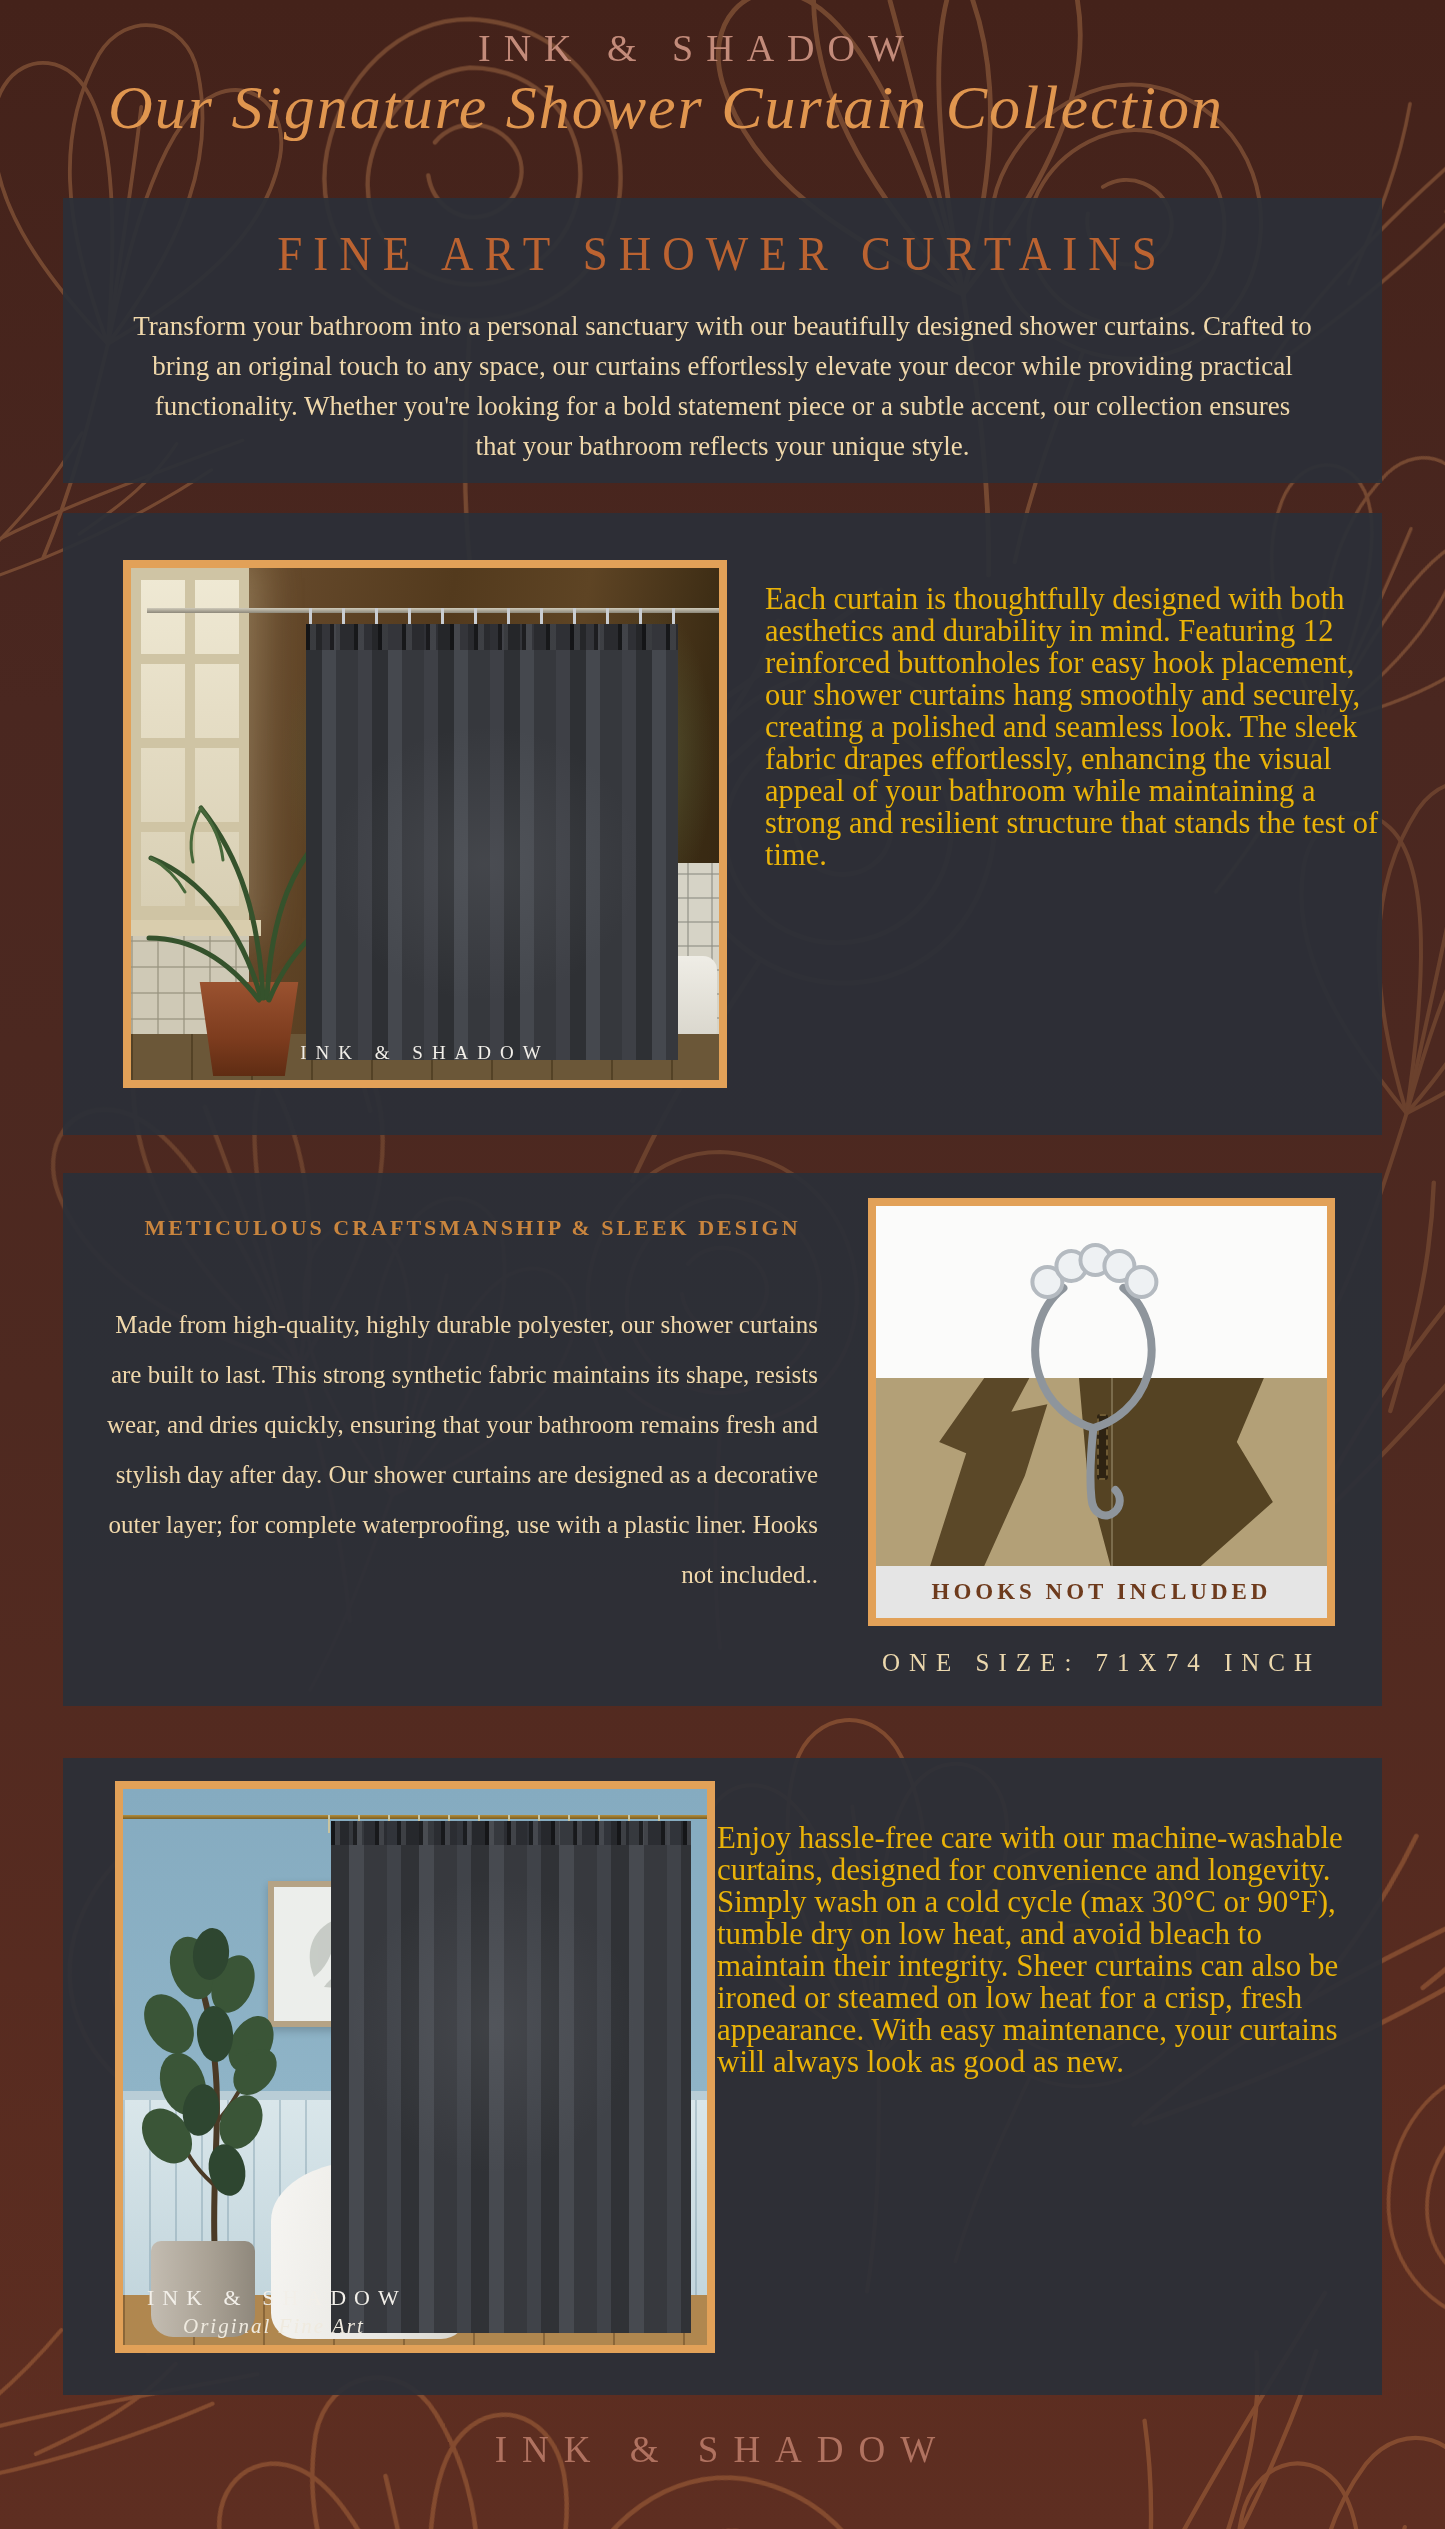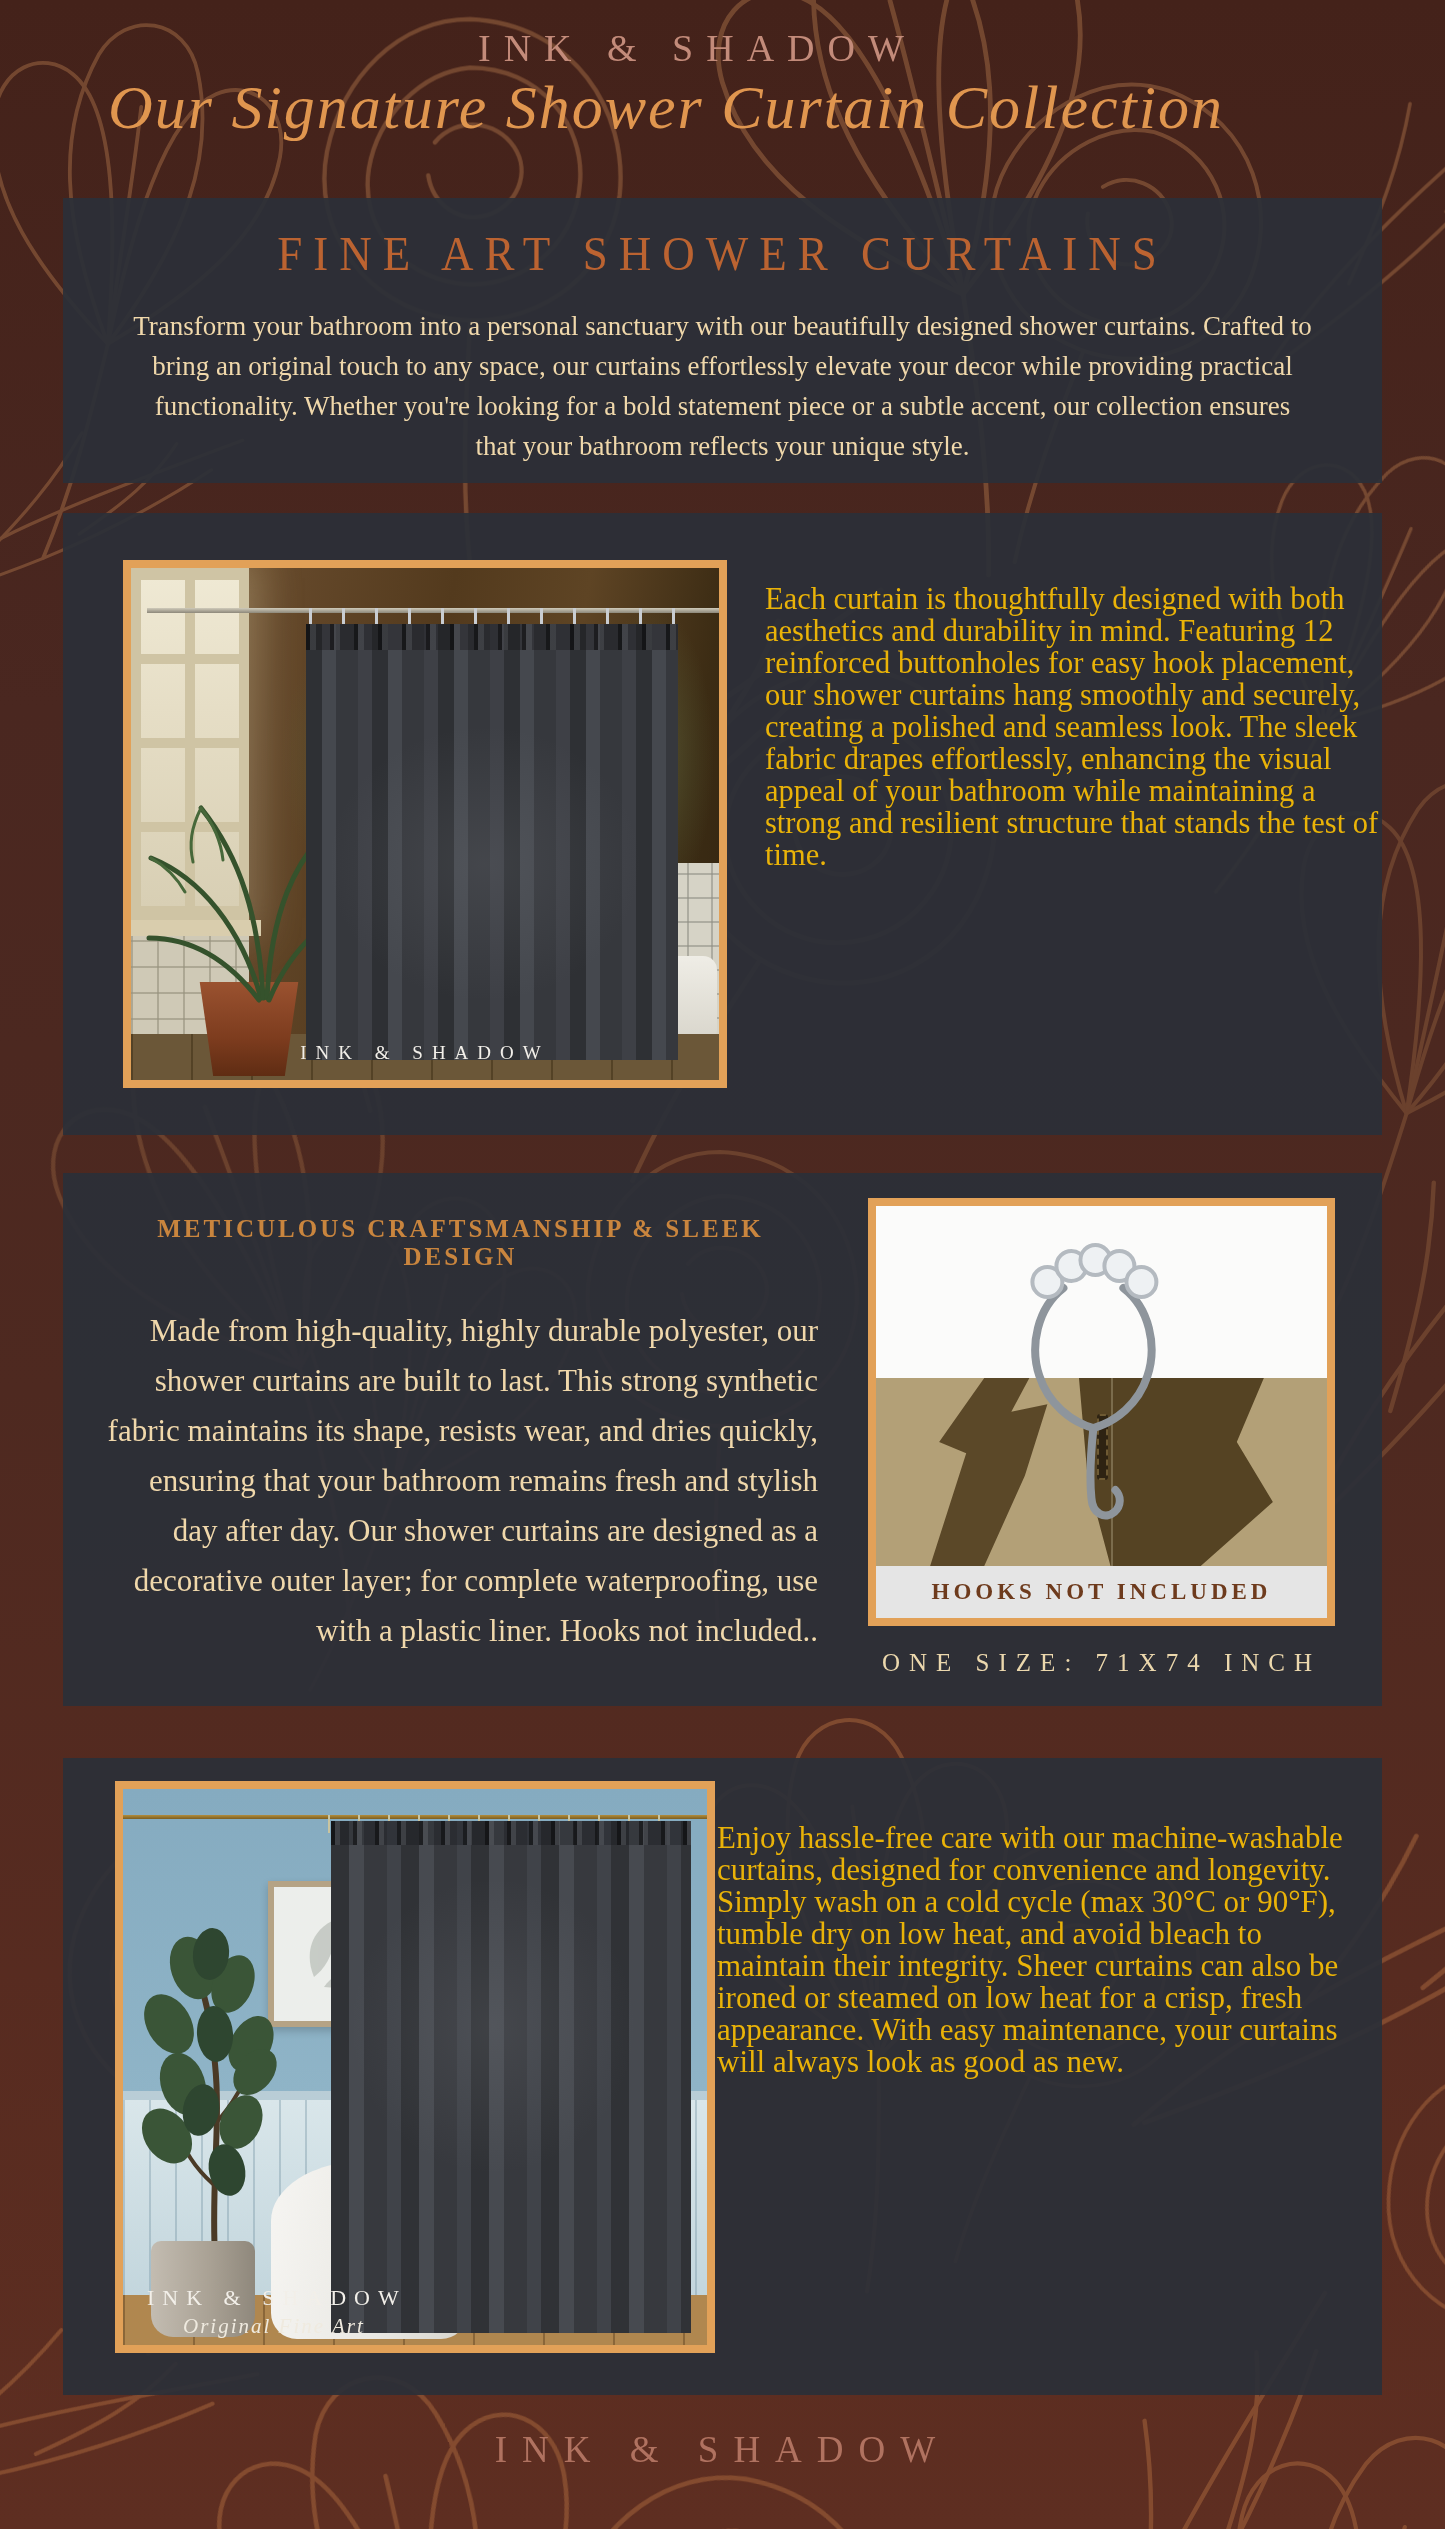--- a/index.html
+++ b/index.html
@@ -87,24 +87,24 @@
     clip-path:polygon(45% 0,86% 0,80% 34%,88% 66%,72% 100%,52% 100%,47% 55%);}
   .pb .seam{position:absolute; left:52%; top:172px; width:2px; height:188px; background:rgba(240,230,200,.25);}
   .pb .bhole{position:absolute; left:49%; top:208px; width:7px; height:62px; background:#2e2312;
     border:2px dashed #6e5a33; border-radius:3px;}
   .pb .cap{position:absolute; left:0; bottom:0; width:100%; height:52px; background:#e5e5e5;
     display:flex; align-items:center; justify-content:center;}
   .pb .cap span{color:#6e3b1d; font-weight:700; font-size:23px; letter-spacing:4px;}
   .hooksvg{position:absolute; left:50%; top:18px; transform:translateX(-53%); z-index:2;}
   .size-note{position:absolute; left:805px; top:476px; width:467px; text-align:center;
     font-size:25px; letter-spacing:9px; color:#ecd8ad; white-space:nowrap;}
-  .p3-head{position:absolute; left:40px; top:42px; width:715px; text-align:center;
-    font-size:25px; font-weight:700; letter-spacing:3px; color:#c9853e; margin:0;}
+  .p3-head{position:absolute; left:52px; top:42px; width:715px; text-align:center;
+    font-size:22px; font-weight:700; letter-spacing:3px; color:#c9853e; margin:0;}
   .p3-body{position:absolute; left:40px; top:102px; width:715px; text-align:right;
-    font-size:31px; line-height:50px; color:#f0d8ab;}
+    font-size:25px; line-height:50px; color:#f0d8ab;}
   
   .pc{left:52px; top:23px; width:600px; height:572px;}
   .pc .wall{position:absolute; inset:0; background:linear-gradient(180deg,#85abc0 0%,#8fb4c7 55%,#9bbccd 60%);}
   .pc .rail{position:absolute; left:0; top:302px; width:100%; height:9px; background:#b9cdd6;}
   .pc .wains{position:absolute; left:0; top:311px; width:100%; height:196px;
     background:repeating-linear-gradient(90deg, rgba(122,152,167,.4) 0 2px, transparent 2px 26px),
     linear-gradient(180deg,#d9e6ea,#c3d6dd);}
   .pc .floor{position:absolute; left:0; bottom:0; width:100%; height:50px;
     background:repeating-linear-gradient(90deg, rgba(100,70,35,.5) 0 2px, transparent 2px 70px),#b0874f;}
   .pc .rod{position:absolute; left:0; top:26px; width:100%; height:4px; background:linear-gradient(180deg,#b28d3c,#7c5e21); z-index:4;}

